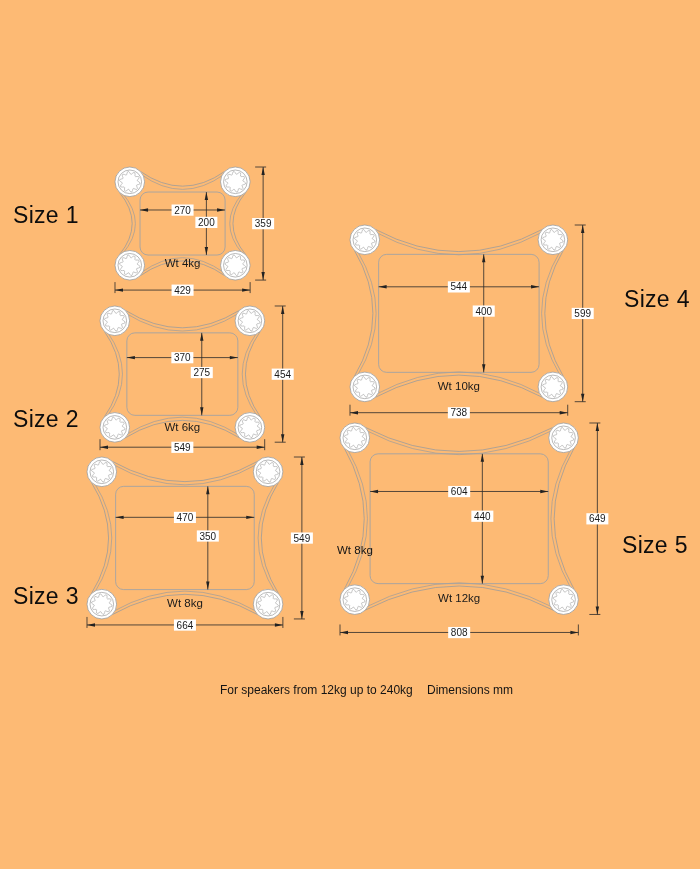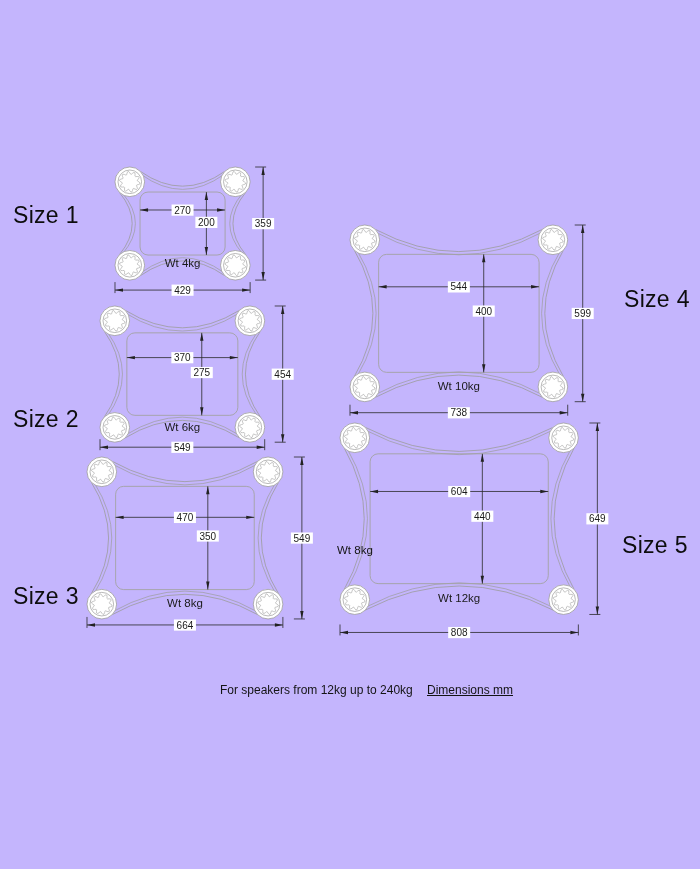--- a/index.html
+++ b/index.html
@@ -1,28 +1,28 @@
 <!DOCTYPE html>
 <html><head>
 <meta charset="utf-8">
 <style>
   html,body{margin:0;padding:0;background:#ffffff;}
   body{font-family:"Liberation Sans",sans-serif;}
-  .canvas{position:relative;width:700px;height:869px;background:#c4b5fd;overflow:hidden;}
+  .canvas{position:relative;width:700px;height:869px;background:#fdba74;overflow:hidden;}
   .size-label{position:absolute;font-size:23px;color:#0d0d0d;letter-spacing:0.3px;white-space:nowrap;}
   #lab0{left:13px;top:202px;}
   #lab1{left:13px;top:367px;margin-top:39px;}
   #lab2{left:13px;top:540px;margin-top:43px;}
   #lab3{left:624px;top:286px;}
   #lab4{left:622px;top:532px;}
   .diagram-svg{position:absolute;overflow:visible;}
   .extra-wt{position:absolute;left:337px;top:544px;font-size:11.5px;color:#141414;white-space:nowrap;}
   .footer-note{position:absolute;top:643px;font-size:12px;color:#141414;white-space:nowrap;margin-top:40px;}
   #footer-speakers{left:220px;}
-  #footer-units{left:427px;text-decoration:underline;}
+  #footer-units{left:427px;}
 </style>
 </head>
 <body>
 
 <div class="canvas">
   <div class="size-label" id="lab0">Size 1</div>
   <div class="size-label" id="lab1">Size 2</div>
   <div class="size-label" id="lab2">Size 3</div>
   <div class="size-label" id="lab3">Size 4</div>
   <div class="size-label" id="lab4">Size 5</div>

